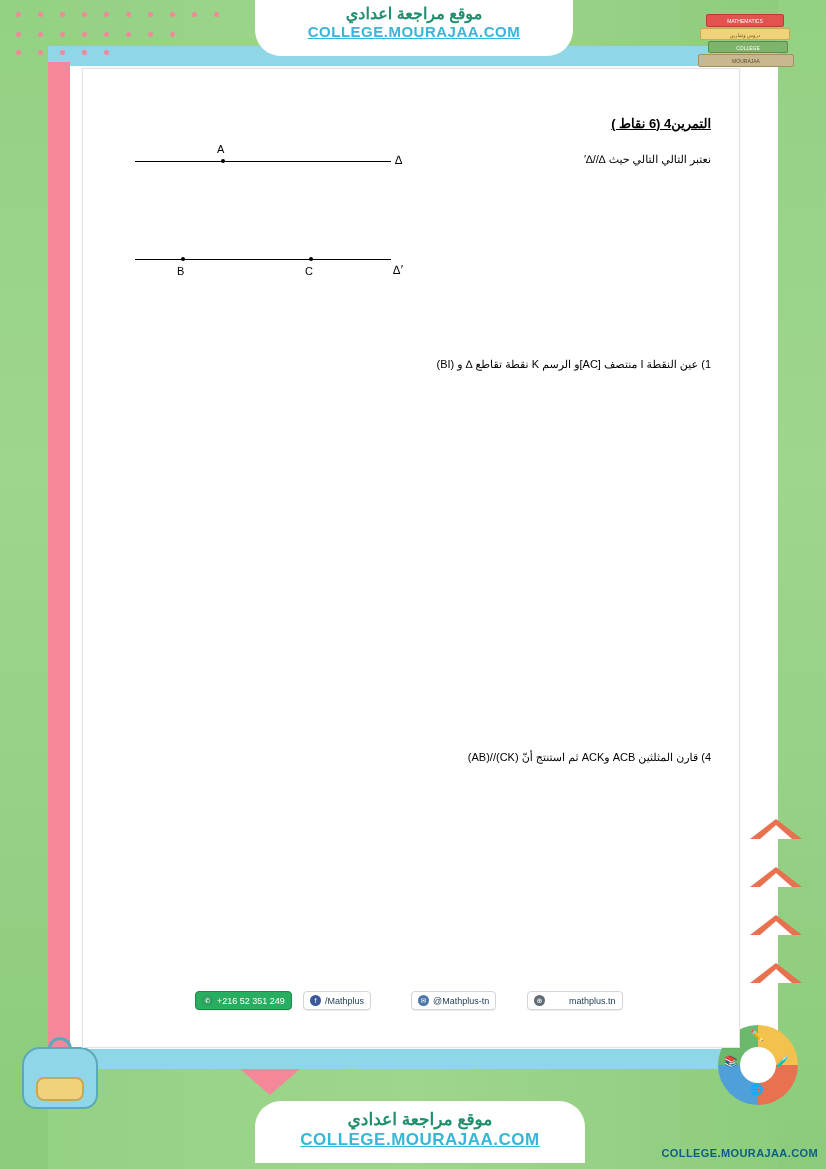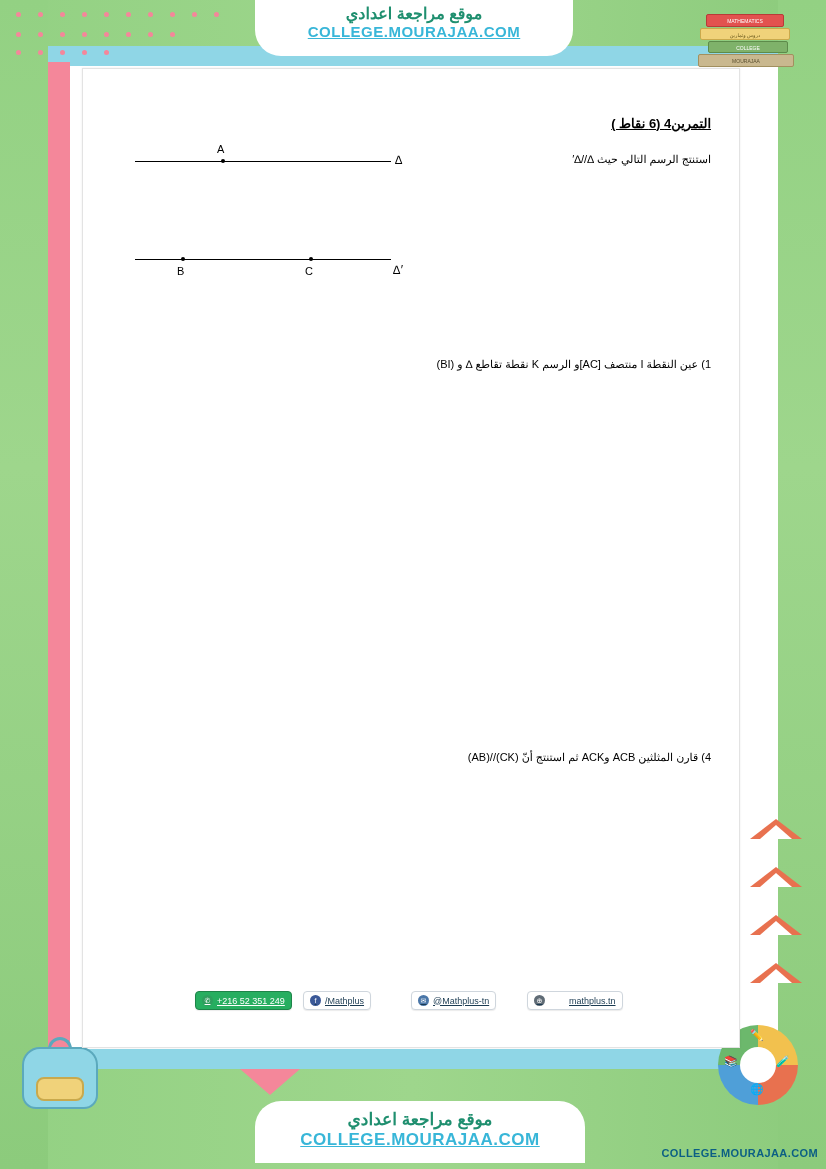--- a/index.html
+++ b/index.html
@@ -197,21 +197,20 @@
   
   .social {
     position:absolute; left:112px; bottom:36px; width:420px; height:20px;
   }
   .badge {
     position:absolute; height:19px; border-radius:4px;
     background:#ffffff; border:1px solid #cfd6dd;
     display:flex; align-items:center; gap:4px;
     padding:0 6px; font-size:9px; color:#1b3b52;
     box-shadow:0 1px 1px rgba(0,0,0,.08);
-    text-decoration:underline;
   }
   .badge .ic {
     width:11px; height:11px; border-radius:50%;
     display:flex; align-items:center; justify-content:center;
     font-size:7px; color:#fff; flex:0 0 auto;
   }
   .ic-phone { background:#2f9e5e; border-radius:3px;}
   .ic-fb    { background:#3b5998; }
   .ic-msg   { background:#4a76a8; border-radius:3px;}
   .ic-web   { background:#5f6b75; }
@@ -294,21 +293,21 @@
 <div class="backpack">
   <div class="bp-handle"></div>
   <div class="bp-body"></div>
   <div class="bp-pocket"></div>
 </div>
 
 <div class="sheet">
   <div class="doc">
 
     <div class="ex-title">التمرين4 (6 نقاط )</div>
-    <div class="intro">استنتج الرسم التالي حيث ∆//∆′</div>
+    <div class="intro">نعتبر التالي التالي حيث ∆//∆′</div>
 
     <div class="fig">
 
       <div class="line-h" style="left:18px; top:22px; width:256px;"></div>
       <div class="pt" style="left:104px; top:20px;"></div>
       <div class="lbl" style="left:100px; top:4px;">A</div>
       <div class="lbl-i" style="left:278px; top:14px;">∆</div>
 
       <div class="line-h" style="left:18px; top:120px; width:256px;"></div>
       <div class="pt" style="left:64px; top:118px;"></div>

